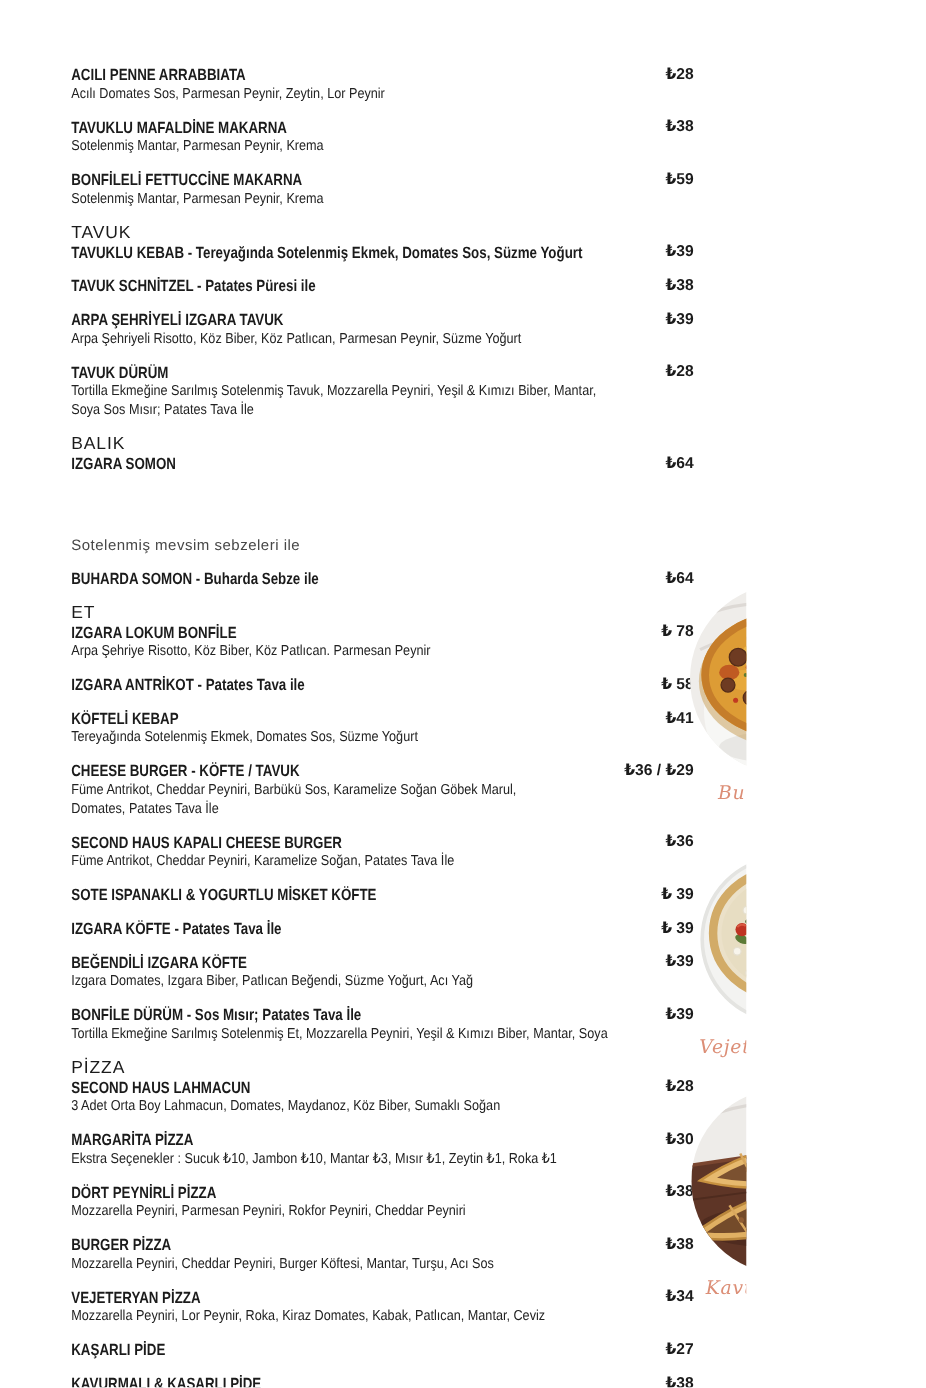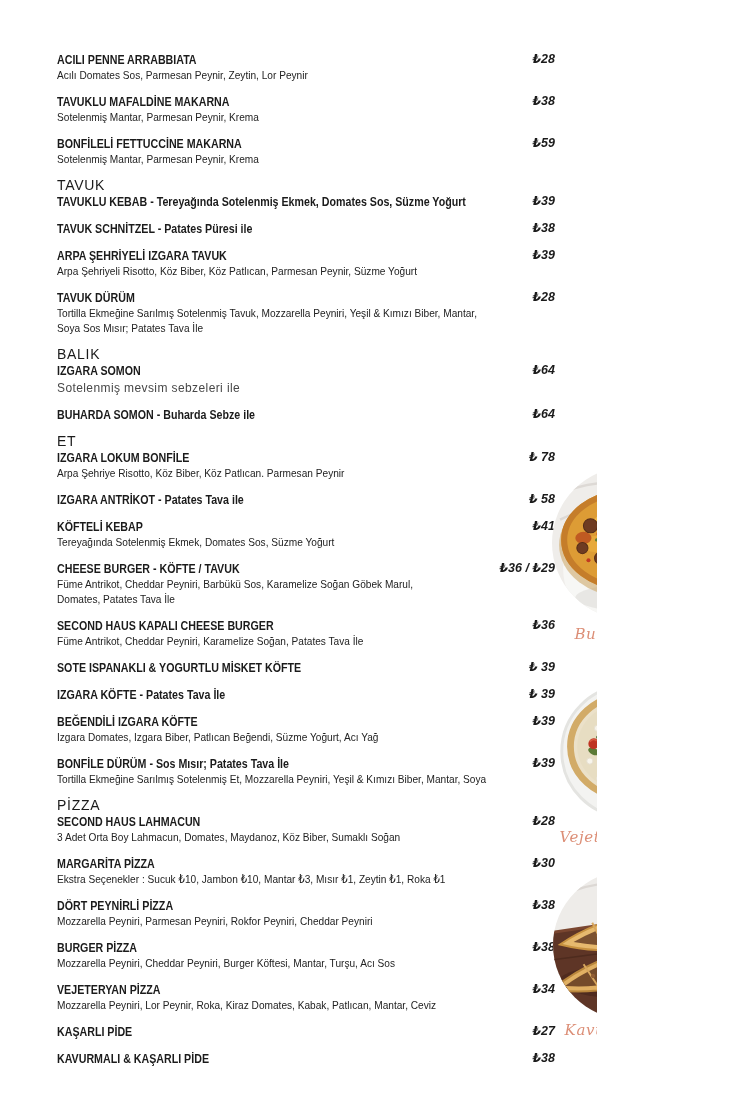--- a/index.html
+++ b/index.html
@@ -30,29 +30,28 @@
   .row{position:relative;padding-right:62px;height:15px;}
   .title{
     font-size:13px;font-weight:bold;line-height:15px;
     white-space:nowrap;overflow:visible;
   }
   .title .tx{display:inline-block;transform:scaleX(.82);transform-origin:0 50%;white-space:nowrap;}
   .price{
     position:absolute;right:-62px;top:0;width:62px;
     font-size:12.5px;font-weight:bold;line-height:15px;text-align:right;
     white-space:nowrap;
-    font-style:italic;
   }
   .desc{
     font-size:11.5px;line-height:14px;margin-top:1px;color:#222;
     white-space:nowrap;overflow:visible;
   }
   .desc .dx{display:inline-block;transform:scaleX(.88);transform-origin:0 50%;white-space:nowrap;}
   .desc.light{font-size:12px;color:#474747;letter-spacing:.4px;margin-top:3px;}
-  .desc.light .dx{transform:none;}
+  .desc.light .dx{transform:none;margin-top:48px;}
   
   .photo{
     position:absolute;border-radius:50%;overflow:hidden;
   }
   .photo svg{display:block;width:100%;height:100%;}
   .caption{
     position:absolute;left:532px;width:190px;text-align:center;
     font-family:"DejaVu Serif",serif;font-style:italic;
     font-size:15px;letter-spacing:.6px;color:var(--caption);
   }

